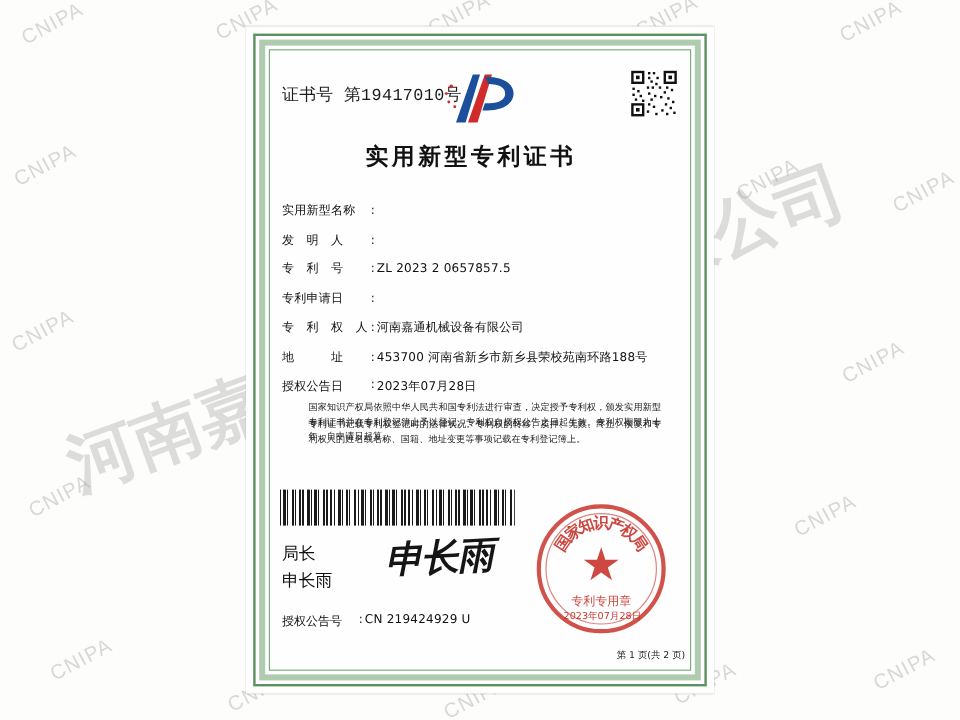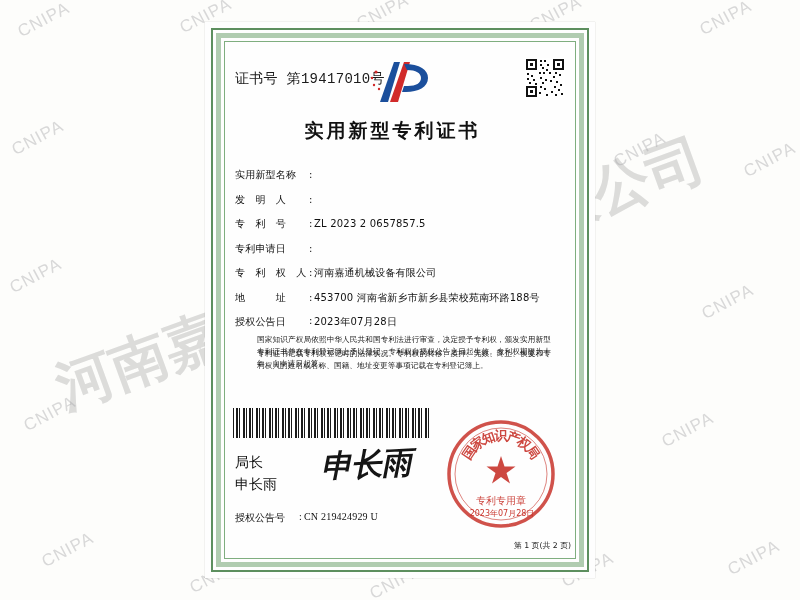--- a/index.html
+++ b/index.html
@@ -149,21 +149,21 @@
   .row .lbl {
     width: 74px;
     flex: 0 0 74px;
     letter-spacing: 0.2px;
   }
   .row .sep { width: 5px; flex: 0 0 5px; }
   .row .val { flex: 1 1 auto; letter-spacing: 0.2px; }
 
   .row-split { display: flex; align-items: baseline; flex-direction: column; }
   .row-split .half-a { flex: 0 0 196px; display: flex; }
-  .row-split .half-b { flex: 1 1 auto; display: flex; font-family: Liberation Serif, serif; }
+  .row-split .half-b { flex: 1 1 auto; display: flex; }
   .row-split .lbl2 { width: 64px; flex: 0 0 64px; }
 
   
   .para {
     position: absolute;
     left: 28px;
     right: 20px;
     font-size: 7.6px;
     line-height: 1.55;
     color: #1a1a1a;

